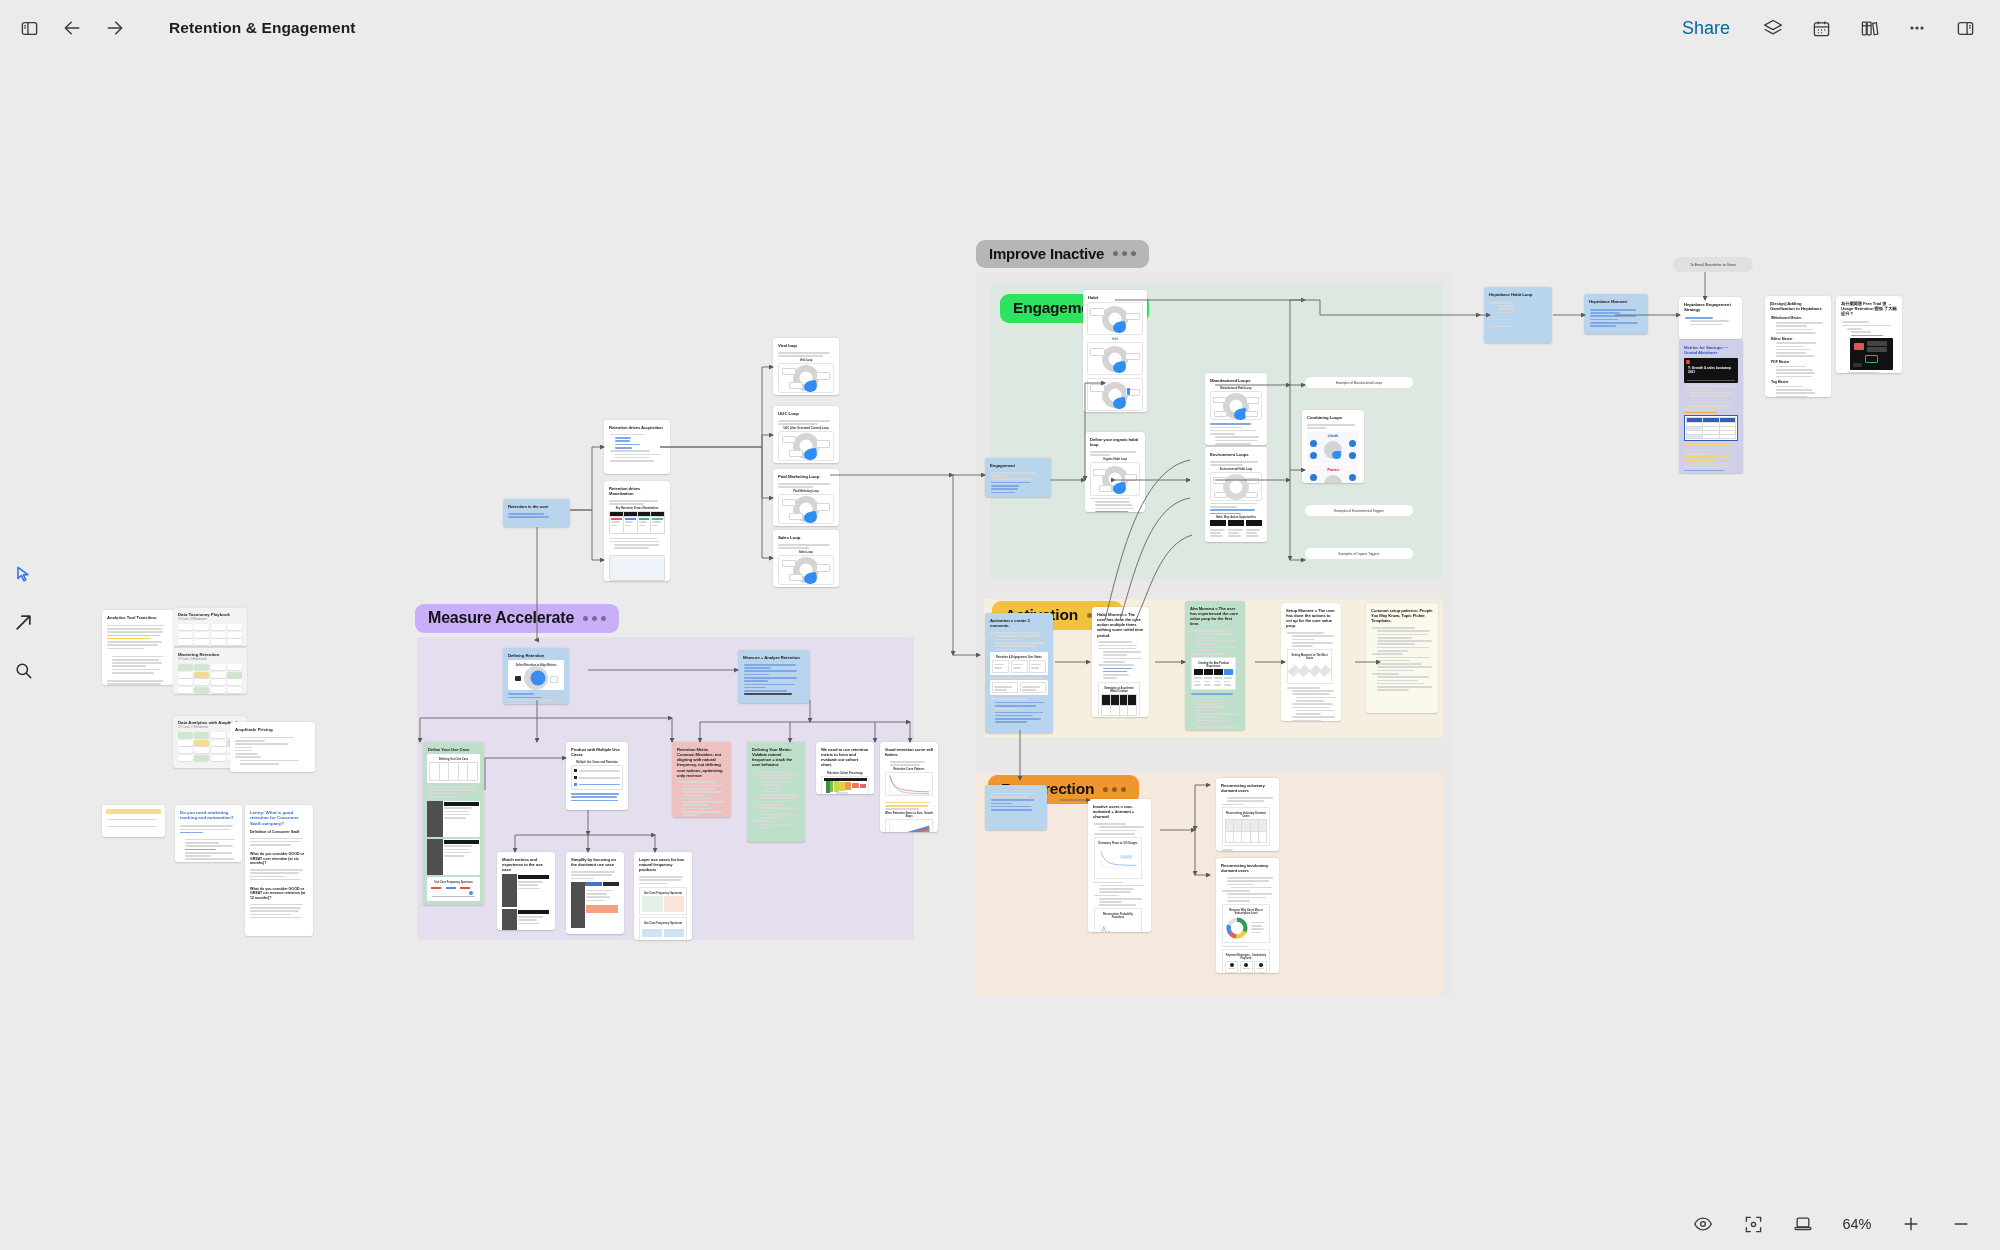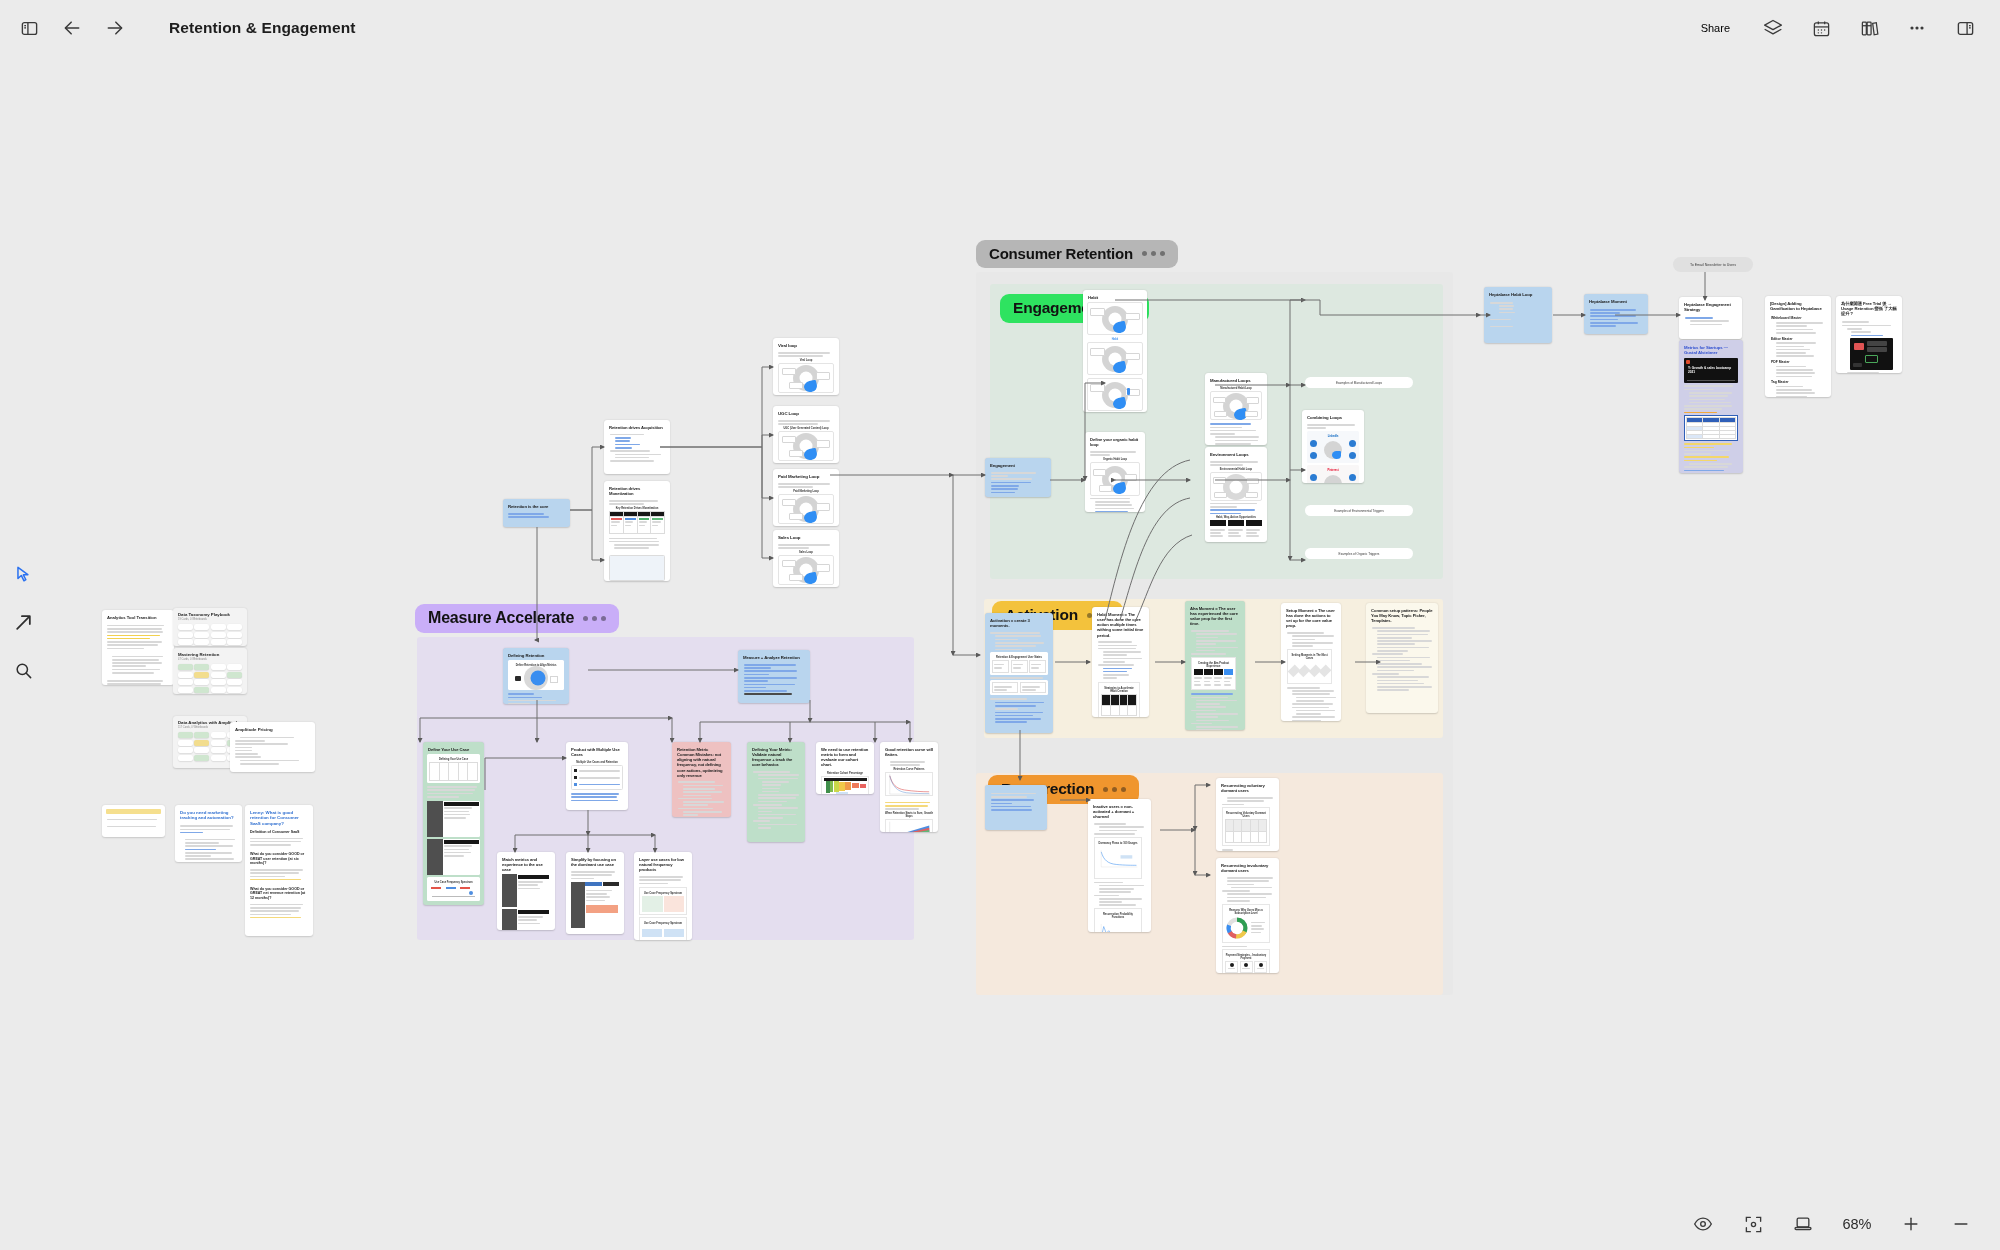--- a/index.html
+++ b/index.html
@@ -20,21 +20,21 @@
   .tb-left { display: flex; align-items: center; gap: 17px; padding-left: 16px; }
   .tb-right { margin-left: auto; display: flex; align-items: center; gap: 22px; padding-right: 22px; }
   .icon-btn {
     width: 26px; height: 26px; display: flex; align-items: center; justify-content: center;
     border-radius: 5px; color: #3a3a3a; cursor: pointer;
   }
   .doc-title {
     font-size: 15.5px; font-weight: 600; color: #1d1d1d; margin-left: 24px; letter-spacing: .1px;
   }
   .share-btn {
-    font-size: 11px; color: #000000; cursor: pointer; padding: 4px 8px; border-radius: 5px;
+    font-size: 18px; color: #0369a1; cursor: pointer; padding: 4px 8px; border-radius: 5px;
   }
 
   
   .toolrail {
     position: absolute; left: 8px; top: 560px; width: 30px;
     display: flex; flex-direction: column; align-items: center; gap: 20px; z-index: 55;
   }
   .tool { width: 28px; height: 28px; display:flex; align-items:center; justify-content:center; cursor:pointer; border-radius:6px;}
 
   
@@ -198,21 +198,21 @@
 
       <g stroke="#6f6f6f" stroke-width="1" fill="none">
         <path d="M1105,620 C1120,560 1140,470 1190,460"></path>
         <path d="M1120,620 C1135,570 1150,505 1190,498"></path>
         <path d="M1135,622 C1150,590 1160,545 1192,535"></path>
       </g>
     </svg>
 
     <div class="frame" style="left:976px;top:272px;width:477px;height:723px;background:#e8e8e8;"></div>
     <div class="frame-label" style="left:976px;top:240px;font-size:15px;background:#b6b6b6;">
-      <span>Consumer Retention</span>
+      <span>Improve Inactive</span>
       <span class="dots">
           <i></i>
           <i></i>
           <i></i>
         </span>
     </div>
 
     <div class="frame" style="left:990px;top:284px;width:453px;height:295px;background:#dde8e0;"></div>
     <div class="frame-label" style="left:1000px;top:294px;font-size:15.5px;background:#2ee360;">
       <span>Engagement</span>
@@ -1542,21 +1542,21 @@
           <polyline points="8,21 3,21 3,16"></polyline>
         <circle cx="12" cy="12" r="2.6"></circle>
       </svg>
     </div>
     <div class="icon-btn">
       <svg width="20" height="20" viewBox="0 0 24 24" fill="none" stroke="currentColor" stroke-width="1.6" stroke-linejoin="round">
         <rect x="5" y="5" width="14" height="10.5" rx="1.6"></rect>
           <rect x="2.5" y="16" width="19" height="2.6" rx="1.2"></rect>
       </svg>
     </div>
-    <div class="zoom-val">68%</div>
+    <div class="zoom-val">64%</div>
     <div class="icon-btn">
       <svg width="20" height="20" viewBox="0 0 24 24" fill="none" stroke="currentColor" stroke-width="1.7" stroke-linecap="round">
         <line x1="12" y1="5" x2="12" y2="19"></line>
           <line x1="5" y1="12" x2="19" y2="12"></line>
       </svg>
     </div>
     <div class="icon-btn">
       <svg width="20" height="20" viewBox="0 0 24 24" fill="none" stroke="currentColor" stroke-width="1.7" stroke-linecap="round">
         <line x1="5" y1="12" x2="19" y2="12"></line>
       </svg>

